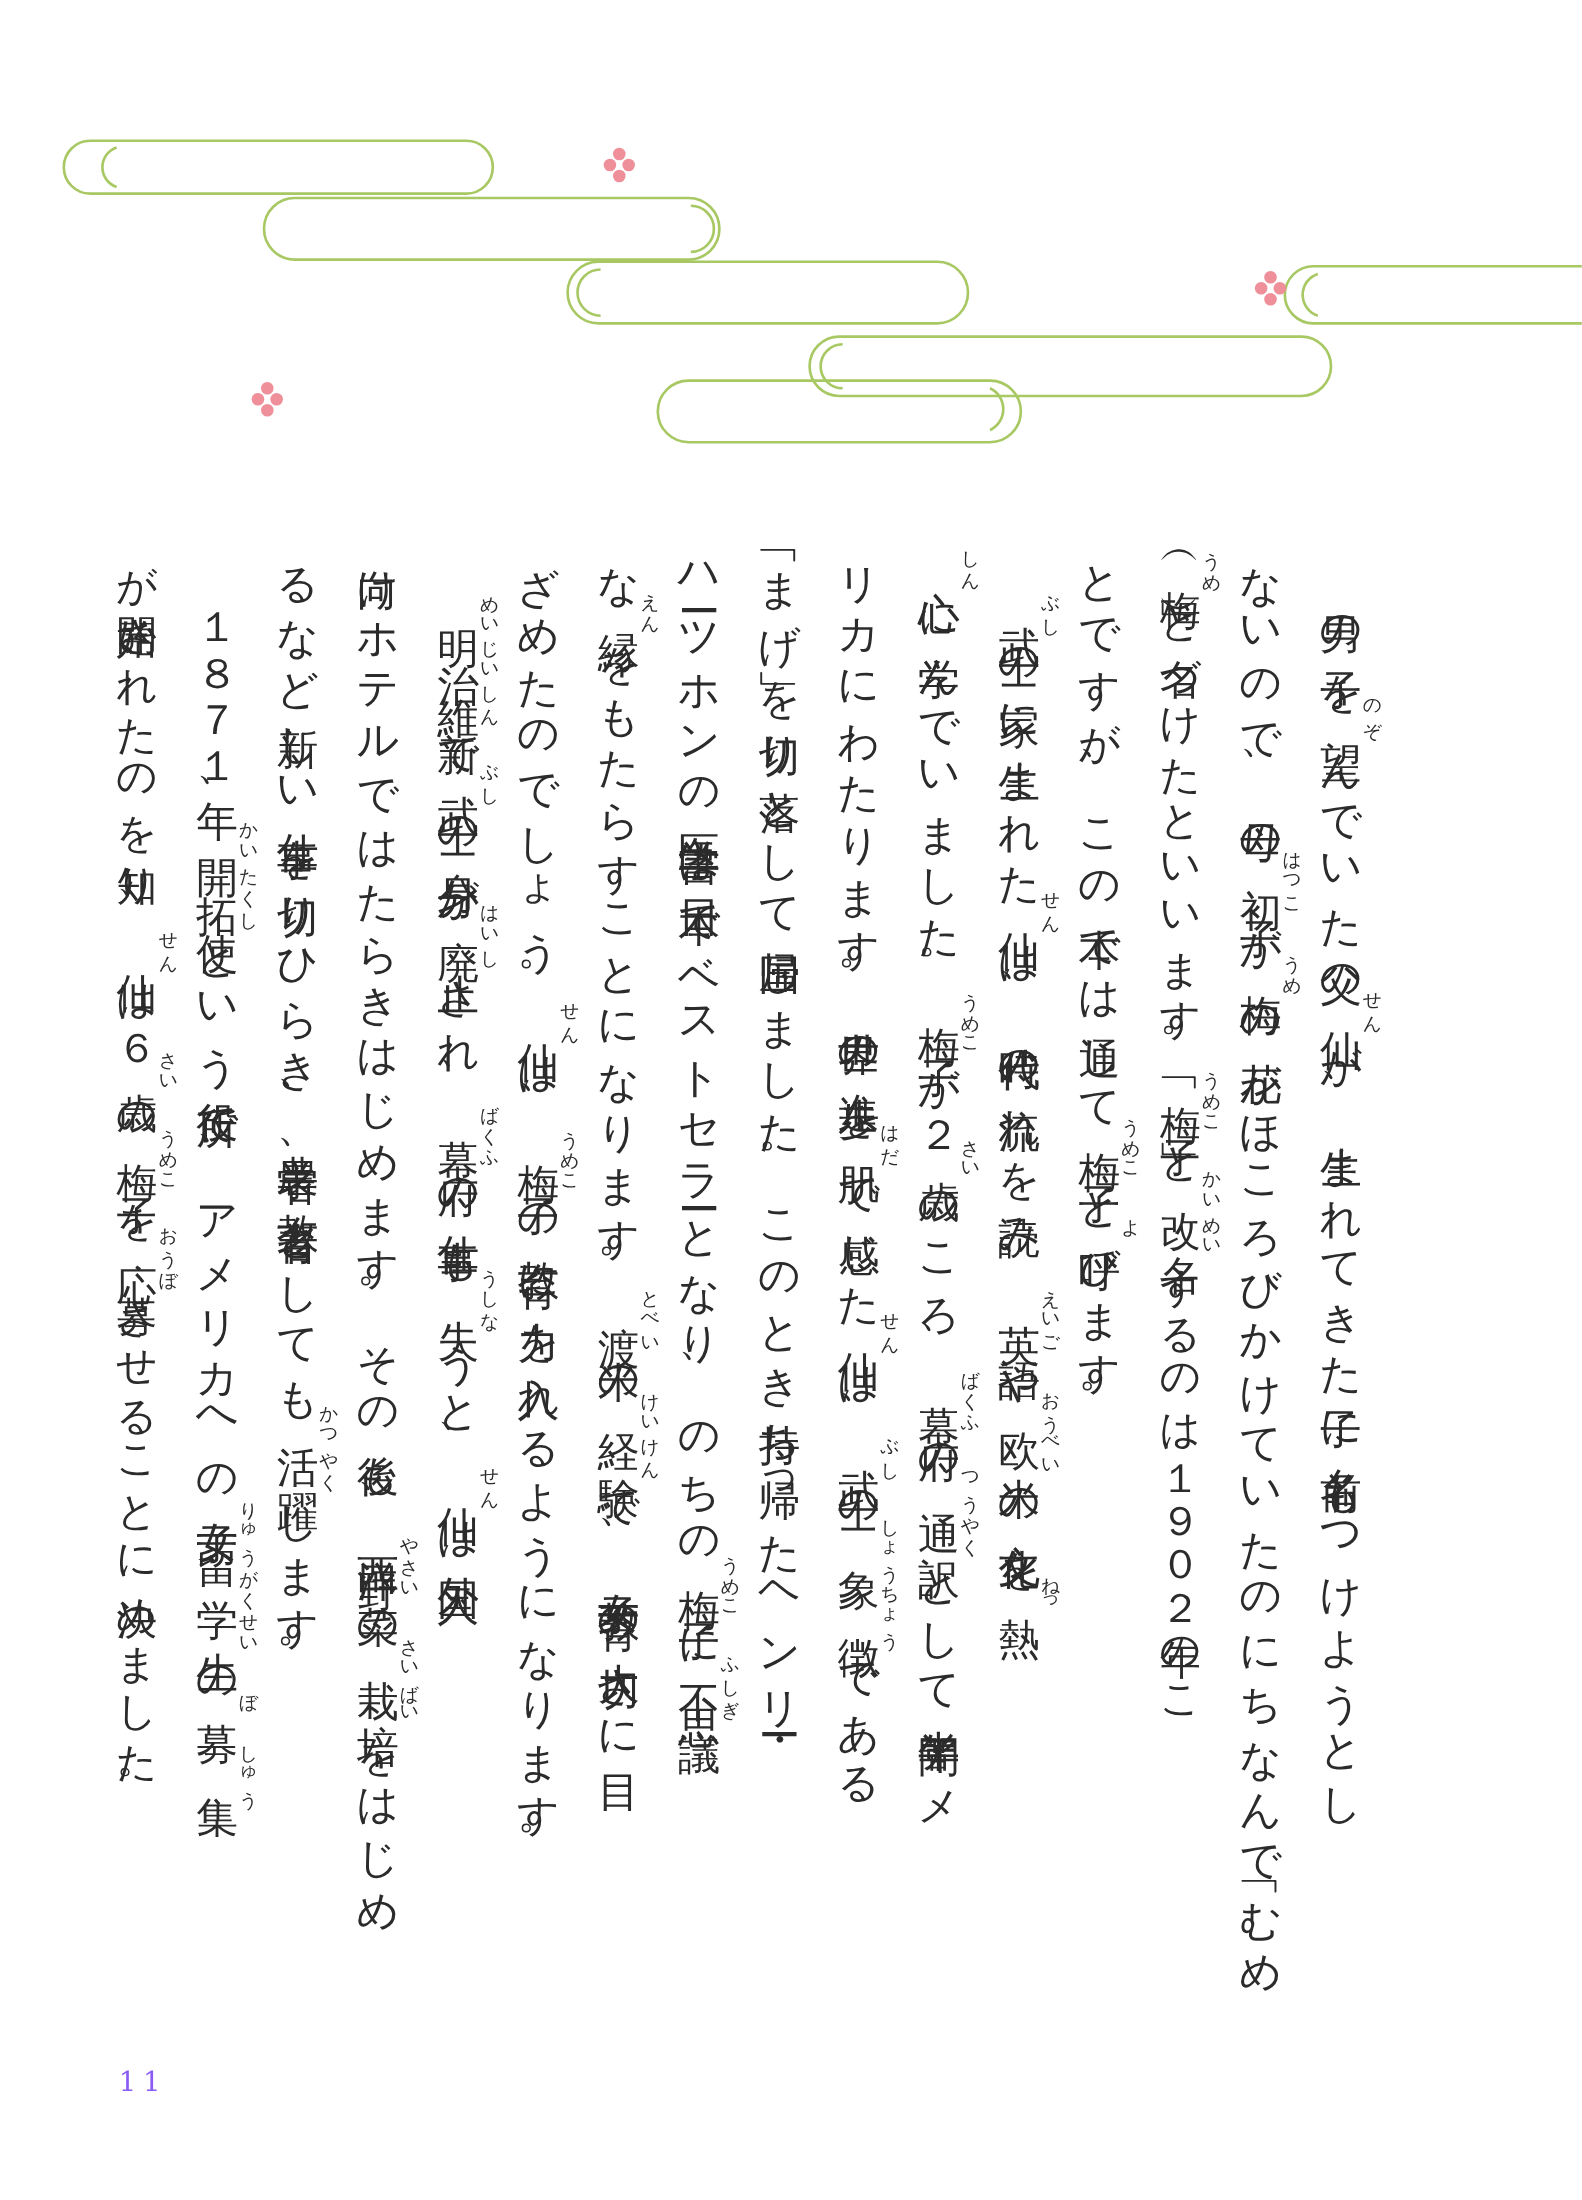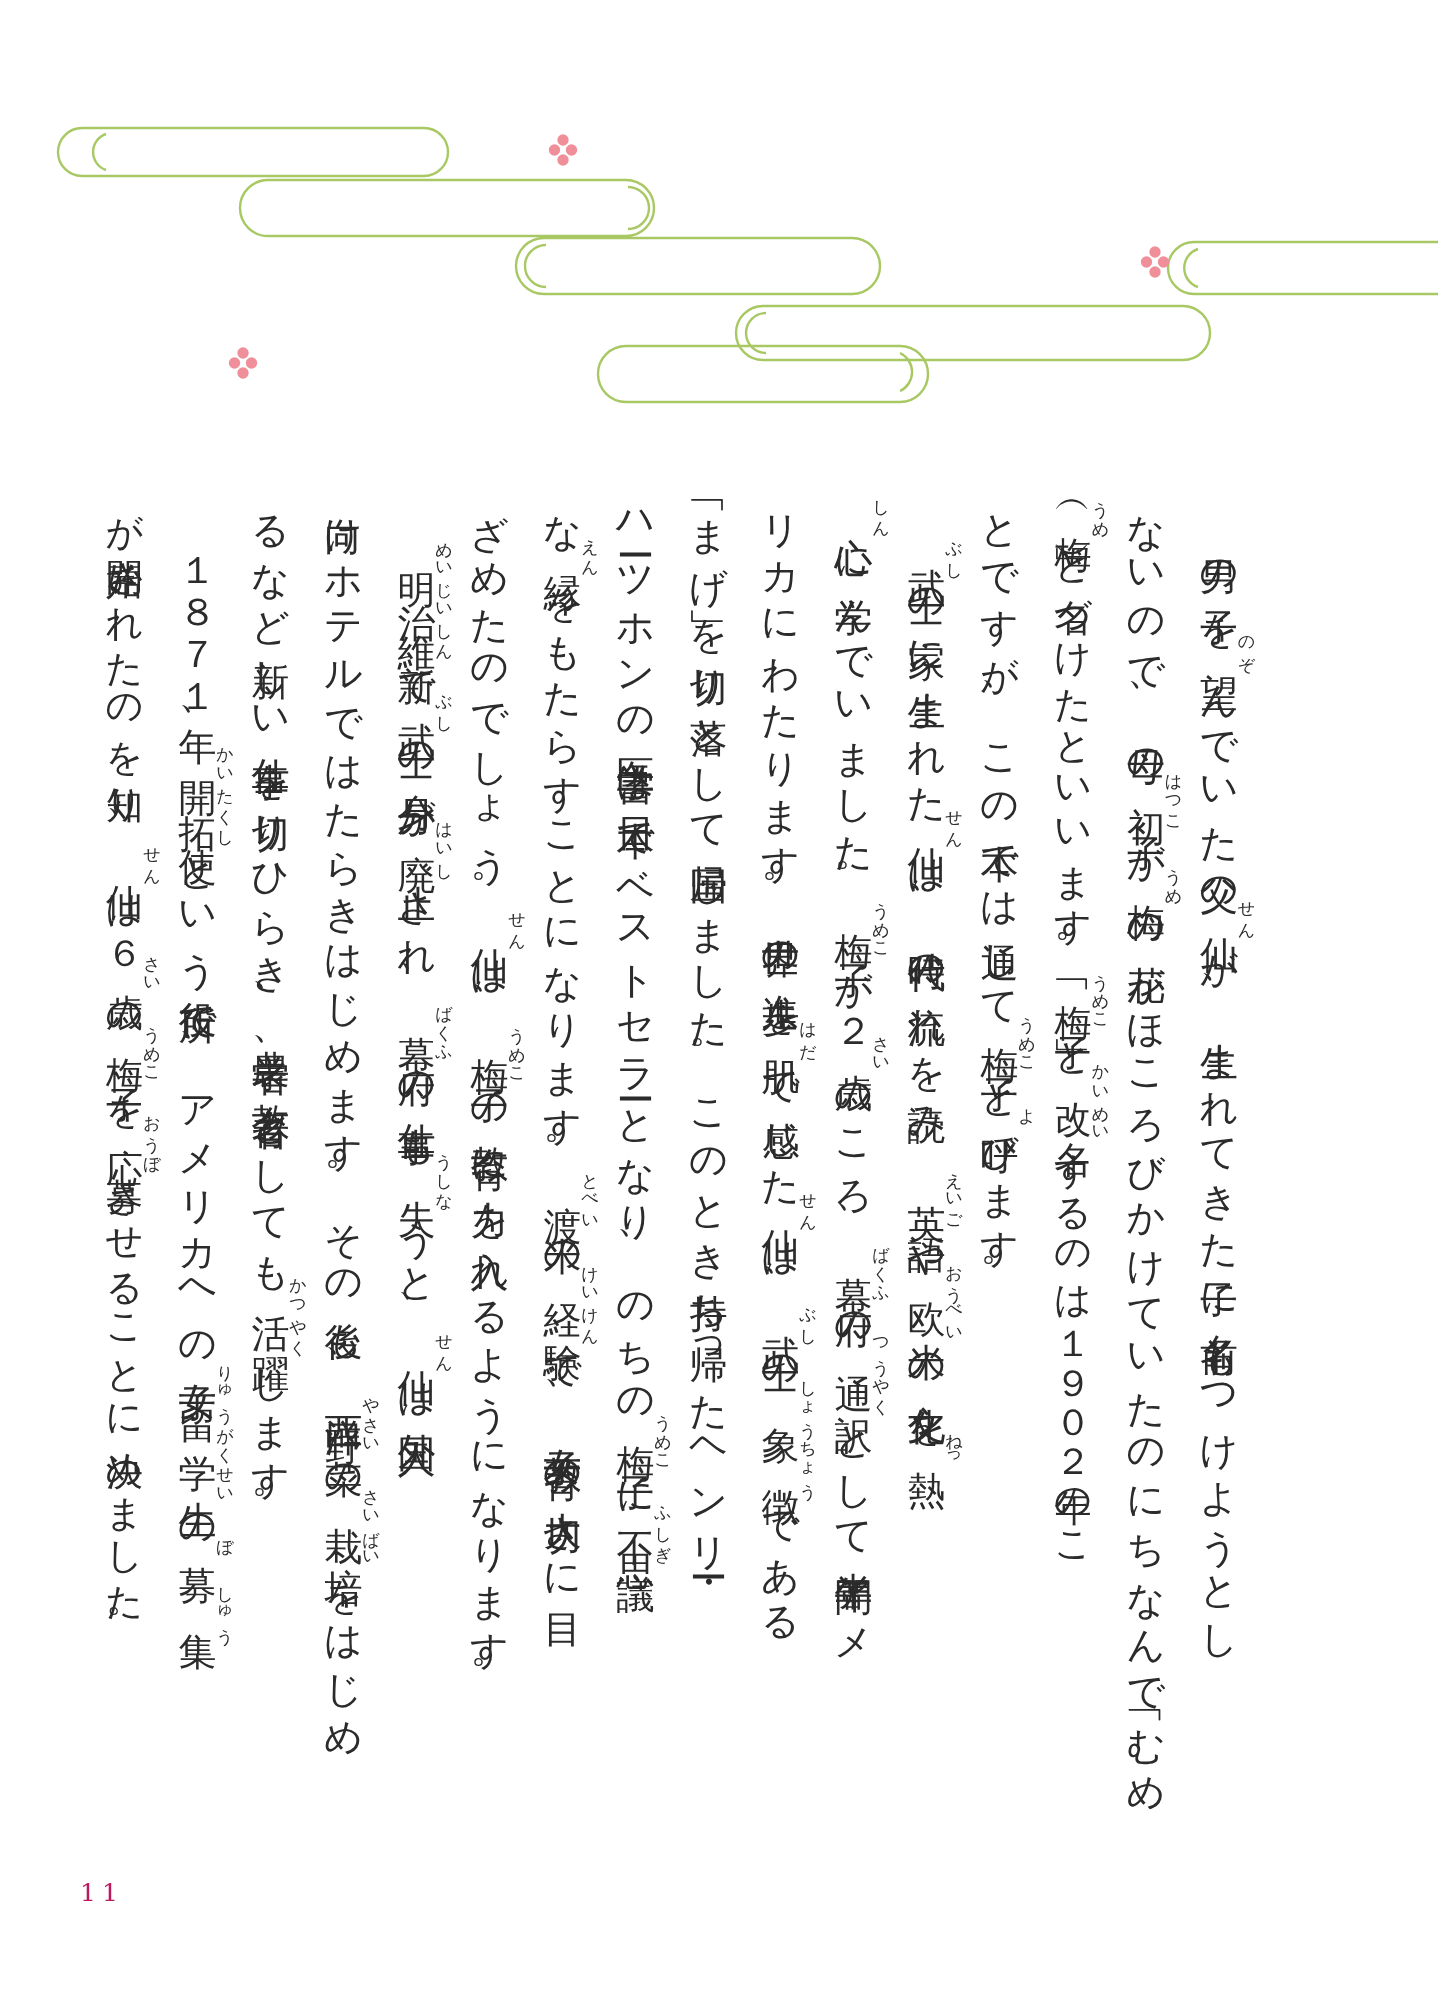--- a/index.html
+++ b/index.html
@@ -22,26 +22,26 @@
   }
   .col { white-space:nowrap; }
   .col.indent { text-indent:42px; }
   .col.tight { letter-spacing:2.2px; font-size:37px; }
 
   ruby { ruby-position:over; }
   rt { font-size:17px; letter-spacing:1px; color:#2b2b2b; }
 
   .page-number {
     position:absolute;
-    left:80px;
+    left:108px;
     top:1878px;
     font-family:"DejaVu Serif",serif;
     font-size:25px;
     letter-spacing:6px;
-    color:#be185d;
+    color:#8b5cf6;
   }
 </style>
 </head>
 <body>
 
 <div class="page">
 
   <svg class="decor-svg" width="1438" height="430" viewBox="0 0 1438 430" fill="none">
 
     <rect class="cloud" x="58" y="128" width="390" height="48" rx="24" stroke-width="2.4" stroke="#a8c863"></rect>

